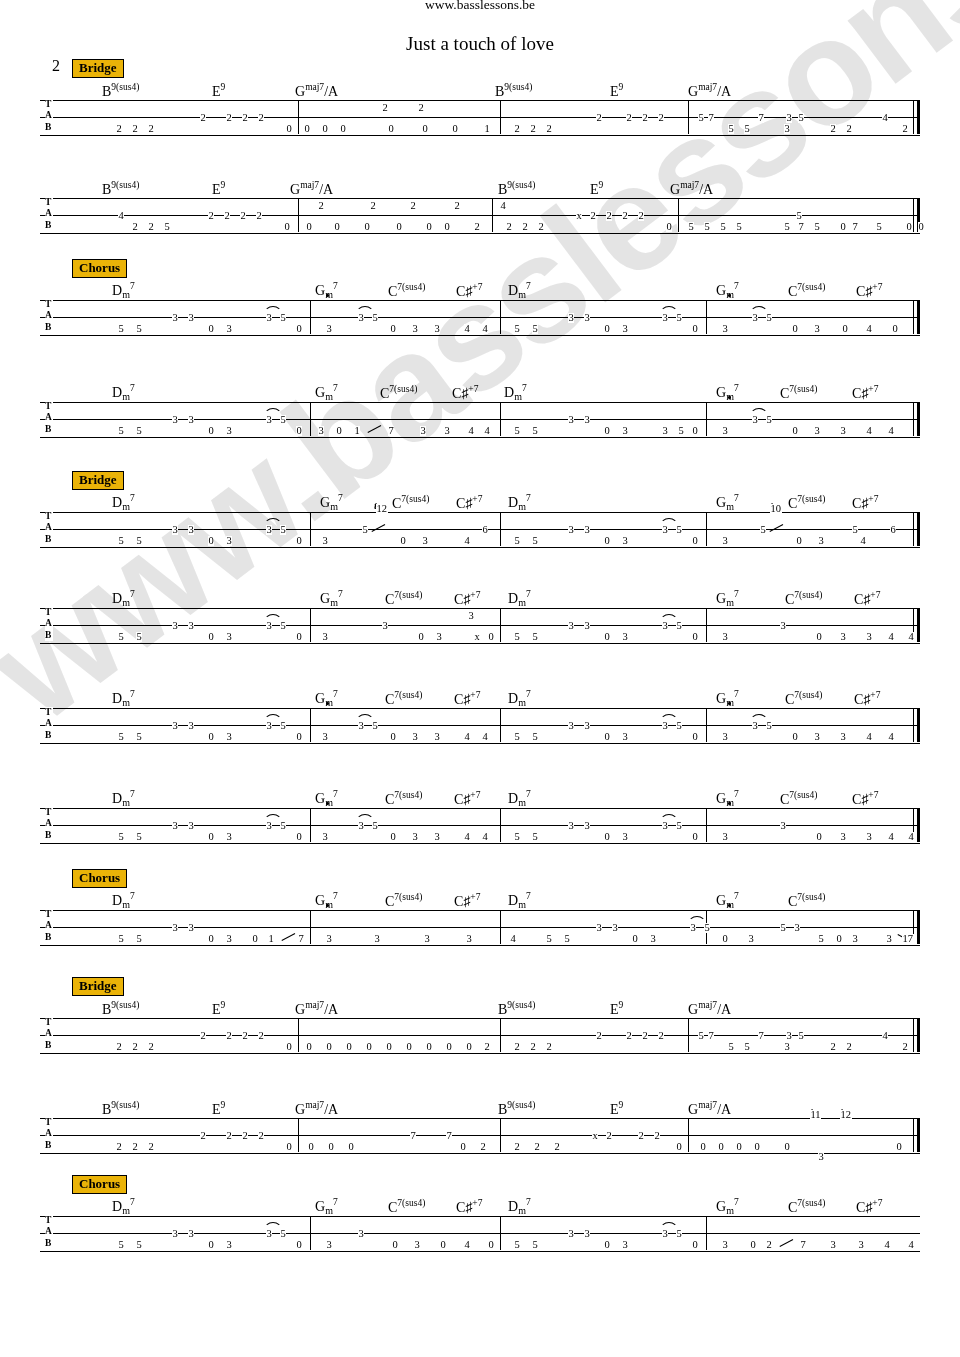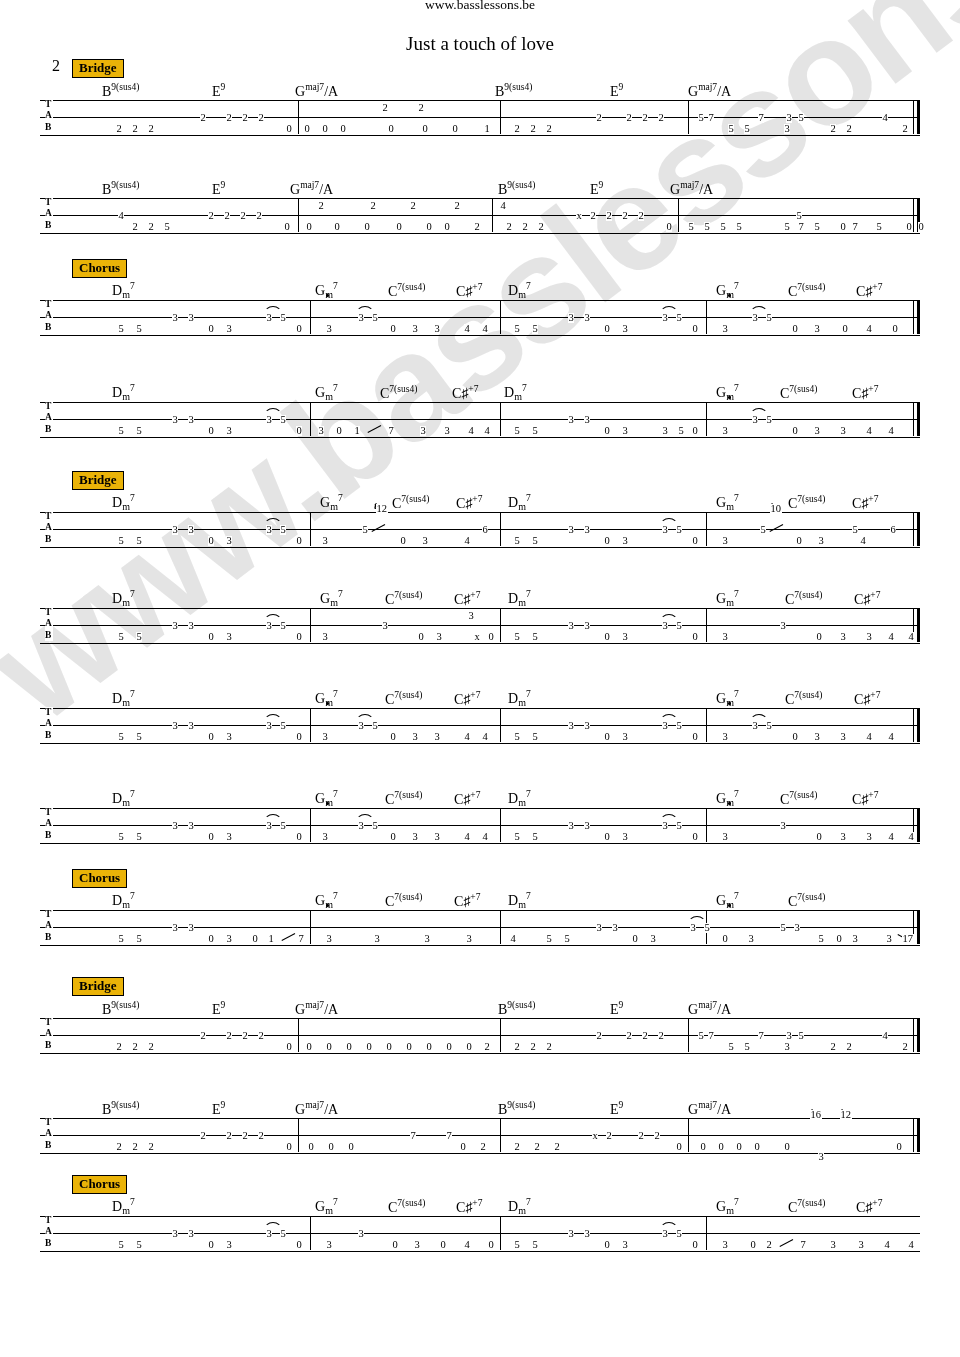--- a/index.html
+++ b/index.html
@@ -786,21 +786,21 @@
         <div class="tr" style="left:770px;bottom:1px;">tr</div>
         <div class="tr" style="left:800px;bottom:1px;">tr</div>
       </div>
       <div class="staffwrap">
         <div class="staff"></div>
         <div class="tabletters">T<br>A<br>B</div>
         <div class="barline" style="left:258px;"></div>
         <div class="barline" style="left:460px;"></div>
         <div class="barline" style="left:648px;"></div>
         <div class="endbar" style="right:0;"></div>
-        <div class="num" style="left:770px;top:-8px;">16</div>
+        <div class="num" style="left:770px;top:-8px;">11</div>
         <div class="num" style="left:800px;top:-8px;">12</div>
         <div class="num" style="left:76px;top:24px;">2</div>
         <div class="num" style="left:92px;top:24px;">2</div>
         <div class="num" style="left:108px;top:24px;">2</div>
         <div class="num" style="left:160px;top:13px;">2</div>
         <div class="num" style="left:186px;top:13px;">2</div>
         <div class="num" style="left:202px;top:13px;">2</div>
         <div class="num" style="left:218px;top:13px;">2</div>
         <div class="num" style="left:246px;top:24px;">0</div>
         <div class="num" style="left:268px;top:24px;">0</div>

